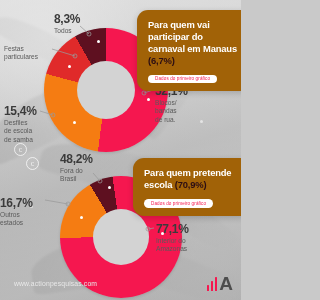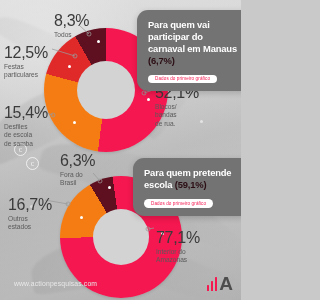--- a/index.html
+++ b/index.html
@@ -80,41 +80,41 @@
   }
 
   
   .leader { position:absolute; z-index:3; pointer-events:none; }
   .leader line { stroke:#9a9a9a; stroke-width:.75; }
   .leader circle { fill:none; stroke:#9a9a9a; stroke-width:.75; }
 
   
   .lbl { position:absolute; z-index:5; }
   .lbl .pct {
-    font-size:16px; font-weight:normal; color:#3b3b3b;
+    font-size:12px; font-weight:bold; color:#3b3b3b;
     letter-spacing:-.3px; white-space:nowrap;
   }
   .lbl .nm {
     font-size:6.6px; color:#5a5a5a; line-height:1.32;
     margin-top:.5px; white-space:pre-line;
   }
   .lbl.right .pct, .lbl.right .nm { text-align:left; }
 
   #lbl-todos        { left:54px;  top:12px; }
   #lbl-festas       { left:4px;   top:44px; }
   #lbl-desfiles     { left:4px;   top:104px; }
   #lbl-blocos       { left:155px; top:84px; }
   #lbl-fora         { left:60px;  top:152px; }
-  #lbl-outros       { left:8px;   top:196px; }
-  #lbl-interior     { left:156px; top:229px; }
+  #lbl-outros       { left:0;   top:196px; }
+  #lbl-interior     { left:156px; top:222px; }
 
   
   .card {
     position:absolute; z-index:6;
-    background:#737373;
+    background:#a16207;
     border-top-left-radius:11px;
     border-bottom-left-radius:11px;
     box-shadow:0 2px 6px rgba(0,0,0,.18);
     padding:9px 10px 7px 11px;
   }
   #card1 { left:137px; top:10px; width:110px; }
   #card2 { left:133px; top:158px; width:112px; }
   .card .head {
     font-size:9.4px; font-weight:bold; color:#fff;
     line-height:1.26; letter-spacing:-.15px;
@@ -187,21 +187,20 @@
   <line x1="53" y1="115" x2="40" y2="111"></line>
   <circle cx="144" cy="93" r="2"></circle>
   <line x1="144" y1="93" x2="153" y2="90"></line>
 </svg>
 
 <div class="lbl" id="lbl-todos">
   <div class="pct">8,3%</div>
   <div class="nm">Todos</div>
 </div>
 <div class="lbl" id="lbl-festas">
-  <div class="pct">12,5%</div>
   <div class="nm">Festas
 particulares</div>
 </div>
 <div class="lbl" id="lbl-desfiles">
   <div class="pct">15,4%</div>
   <div class="nm">Desfiles
 de escola
 de samba</div>
 </div>
 <div class="lbl right" id="lbl-blocos">
@@ -221,42 +220,42 @@
 <svg class="leader" style="left:0;top:0;width:241px;height:300px">
   <circle cx="100" cy="181" r="2"></circle>
   <line x1="100" y1="181" x2="93" y2="173"></line>
   <circle cx="68" cy="204" r="2"></circle>
   <line x1="68" y1="204" x2="45" y2="200"></line>
   <circle cx="148" cy="229" r="2"></circle>
   <line x1="148" y1="229" x2="154" y2="228"></line>
 </svg>
 
 <div class="lbl" id="lbl-fora">
-  <div class="pct">6,3%</div>
+  <div class="pct">48,2%</div>
   <div class="nm">Fora do
 Brasil</div>
 </div>
 <div class="lbl" id="lbl-outros">
   <div class="pct">16,7%</div>
   <div class="nm">Outros
 estados</div>
 </div>
 <div class="lbl right" id="lbl-interior">
   <div class="pct">77,1%</div>
   <div class="nm">Interior do
 Amazonas</div>
 </div>
 
 <div class="card" id="card1">
   <div class="head"><span>Para quem vai participar do carnaval em Manaus </span><span class="hl">(6,7%)</span></div>
   <div class="pill">Dados do primeiro gráfico</div>
 </div>
 
 <div class="card" id="card2">
-  <div class="head"><span>Para quem pretende escola </span><span class="hl">(59,1%)</span></div>
+  <div class="head"><span>Para quem pretende escola </span><span class="hl">(70,9%)</span></div>
   <div class="pill">Dados do primeiro gráfico</div>
 </div>
 
 <div class="footer-url">www.actionpesquisas.com</div>
 <div class="logo">
   <div class="bars">
       <i></i>
       <i></i>
       <i></i>
     </div>

